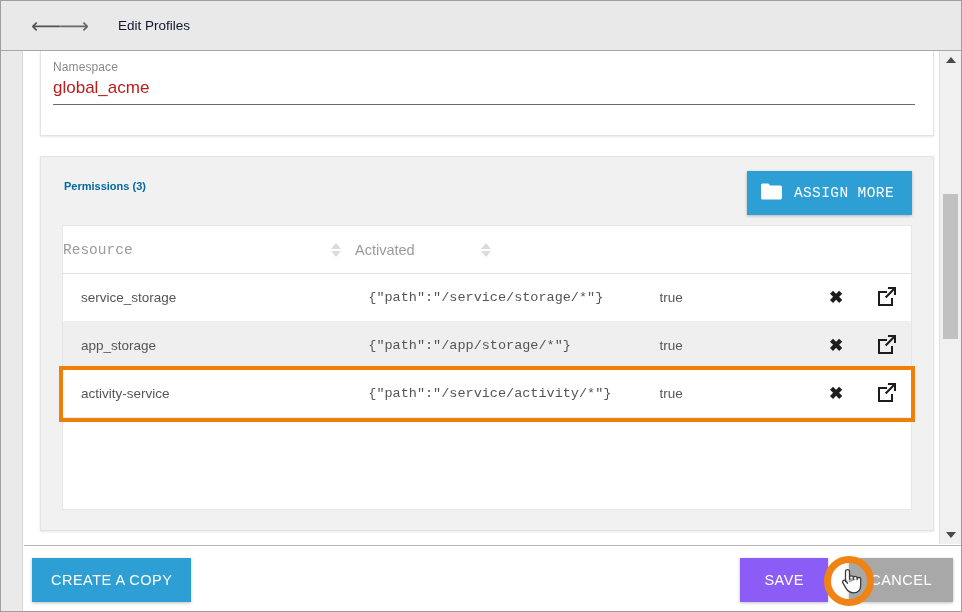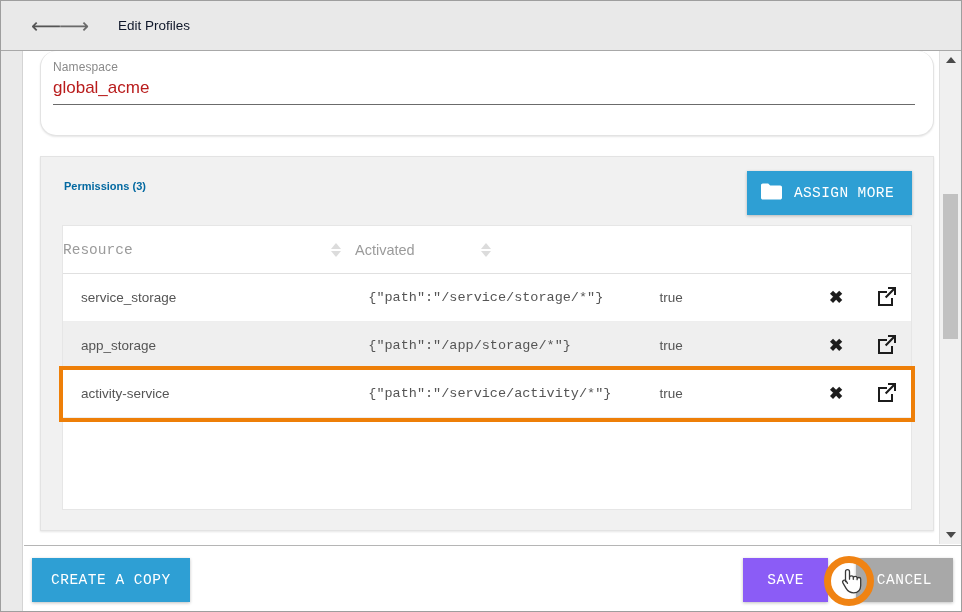--- a/index.html
+++ b/index.html
@@ -62,21 +62,20 @@
   
   .card {
     background: #ffffff;
     border: 1px solid #e3e3e3;
     box-shadow: 0 1px 2px rgba(0,0,0,0.10);
   }
   .ns-card {
     position: absolute; left: 16px; top: 0px;
     width: 894px; height: 85px;
     border-top: none;
-    border-radius: 16px;
   }
   .field {
     position: absolute; left: 12px; top: 9px; width: 862px;
   }
   .field-label {
     font-size: 12px; color: #8a8a8a; letter-spacing: .1px;
   }
   .field-value {
     margin-top: 4px;
     font-size: 17px; color: #b91c1c;
@@ -214,21 +213,21 @@
     border-top: 1px solid #b5b5b5;
   }
   .btn {
     position: absolute;
     height: 44px;
     border: none;
     font-size: 14.5px; letter-spacing: .5px;
     color: #ffffff;
     cursor: pointer;
     box-shadow: 0 1px 3px rgba(0,0,0,0.25);
-    font-family: Liberation Mono, monospace;
+    font-family: Liberation Sans, sans-serif;
   }
   .btn-copy { left: 8px; top: 12px; background: #2e9fd4; padding: 0 19px; }
   .btn-save { right: 133px; top: 12px; background: #8b5cf6; padding: 0 24px; }
   .btn-cancel { right: 8px; top: 12px; background: #a8a8a8; padding: 0 21px; }
 
   
   .cursor-ring {
     position: absolute; left: 823px; top: 555px;
     width: 50px; height: 50px;
     border: 7px solid #f08313;

